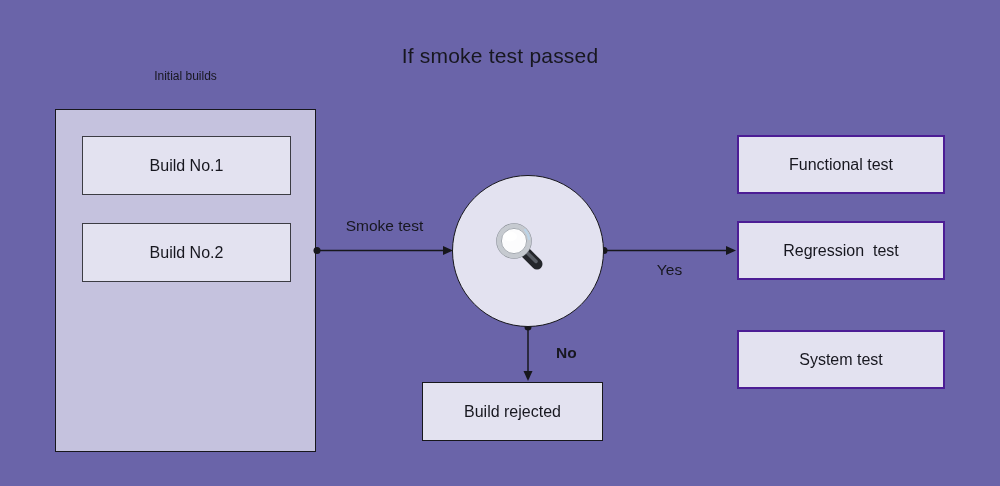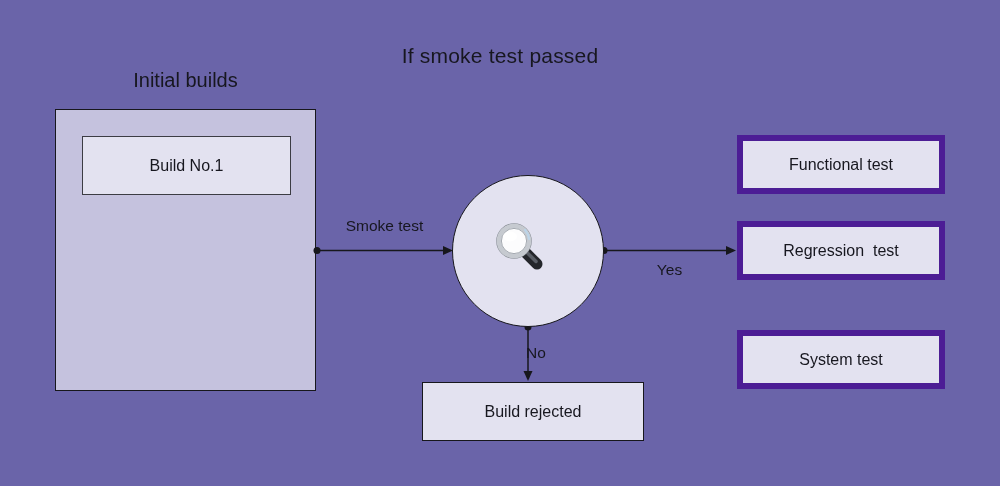--- a/index.html
+++ b/index.html
@@ -21,26 +21,26 @@
     text-align: center;
     font-size: 21px;
     font-weight: 500;
     letter-spacing: 0.2px;
   }
   .group-label {
     position: absolute;
     left: 55px; top: 69px;
     width: 261px;
     text-align: center;
-    font-size: 20px;
+    font-size: 12px;
   }
   .group {
     position: absolute;
     left: 55px; top: 109px;
-    width: 261px; height: 282px;
+    width: 261px; height: 343px;
     background: #c5c2de;
     border: 1px solid #17171c;
   }
   .node {
     position: absolute;
     background: #e3e2f0;
     display: flex;
     align-items: center;
     justify-content: center;
     font-size: 16px;
@@ -50,28 +50,28 @@
     left: 26px;
     width: 209px; height: 59px;
     border: 1px solid #3c3c43;
   }
   .build-1 { top: 26px; }
   .build-2 { top: 113px; }
   .build-3 { top: 197px; }
   .result-node {
     left: 737px;
     width: 208px; height: 59px;
-    border: 6px solid #4c1d95;
+    border: 2px solid #4c1d95;
   }
   .result-1 { top: 135px; }
   .result-2 { top: 221px; }
   .result-3 { top: 306px; margin-top: 24px; }
   .rejected-node {
     left: 422px; top: 382px;
-    width: 222px; height: 59px;
+    width: 181px; height: 59px;
     border: 1px solid #17171c;
   }
   .decision-circle {
     position: absolute;
     left: 452px; top: 175px;
     width: 152px; height: 152px;
     border-radius: 50%;
     background: #e3e2f0;
     border: 1.5px solid #17171c;
     display: flex;
@@ -88,33 +88,34 @@
     width: 1000px; height: 486px;
     pointer-events: none;
   }
   .edge-label {
     position: absolute;
     font-size: 15.5px;
     white-space: pre;
   }
   .label-smoke { left: 317px; top: 217px; width: 135px; text-align: center; }
   .label-yes   { left: 604px; top: 217px; width: 131px; text-align: center; margin-top: 44px; }
-  .label-no    { left: 526px; top: 344px; }
+  .label-no    { left: 556px; top: 344px; font-weight: bold; }
 </style>
 </head>
 <body>
 
 <div class="canvas">
 
   <div class="title">If smoke test passed</div>
 
   <div class="group-label">Initial builds</div>
 
   <div class="group">
     <div class="node build-node build-1">Build No.1</div>
+    <div class="node build-node build-2">Build No.2</div>
   </div>
 
   <svg class="edge-layer" width="1000" height="486" viewBox="0 0 1000 486">
     <g stroke="#17171c" stroke-width="1.5" fill="#17171c">
 
       <line x1="317" y1="250.5" x2="444" y2="250.5"></line>
       <polygon points="453,250.5 443,246 443,255" stroke="none"></polygon>
       <circle cx="317" cy="250.5" r="3.5" stroke="none"></circle>
 
       <line x1="604" y1="250.5" x2="727" y2="250.5"></line>

